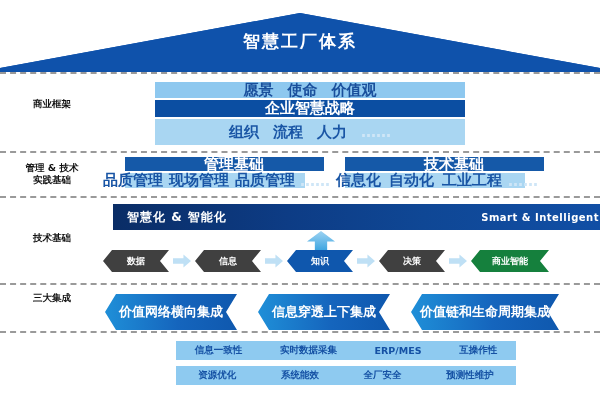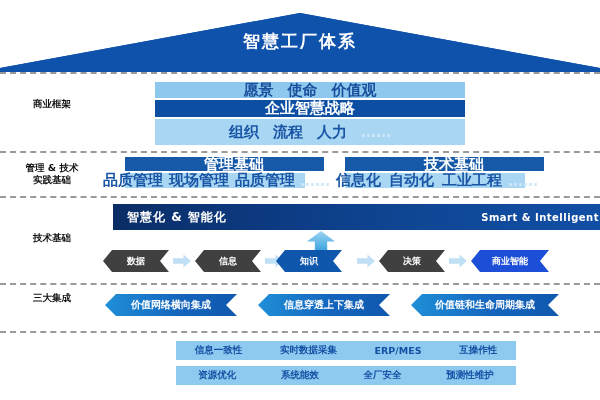--- a/index.html
+++ b/index.html
@@ -59,39 +59,39 @@
 
   
   .chev{
     position:absolute;height:22px;
     display:flex;align-items:center;justify-content:center;
     color:#ffffff;font-size:9px;font-weight:bold;white-space:nowrap;
     clip-path:polygon(0% 50%,9px 0%,100% 0%,calc(100% - 9px) 50%,100% 100%,9px 100%);
   }
   .chev-a{background:#404040;}
   .chev-knowledge{background:#0f57ad;}
-  .chev-last{background:#1d4ed8;}
+  .chev-last{background:#15803d;}
 
   .arrow-con{
     position:absolute;width:18px;height:14px;
     background:#bfe0f5;
     clip-path:polygon(0% 30%,58% 30%,58% 4%,100% 50%,58% 96%,58% 70%,0% 70%);
   }
 
   .up-arrow{
     position:absolute;width:28px;height:20px;
     background:linear-gradient(180deg,#9ed3f2 0%,#3aa4e0 100%);
     clip-path:polygon(50% 0%,100% 52%,72% 52%,72% 100%,28% 100%,28% 52%,0% 52%);
   }
 
   
   .int-chev{
-    position:absolute;height:22px;
+    position:absolute;height:36px;
     display:flex;align-items:center;justify-content:center;
-    color:#ffffff;font-size:10px;font-weight:bold;white-space:nowrap;
+    color:#ffffff;font-size:13px;font-weight:bold;white-space:nowrap;
     background:linear-gradient(90deg,#1f8fd8 0%,#1565bd 55%,#0f58ae 100%);
     clip-path:polygon(0% 50%,11px 0%,100% 0%,calc(100% - 11px) 50%,100% 100%,11px 100%);
   }
 
   
   .feat-row{
     position:absolute;background:#8ecaf0;
     display:flex;align-items:center;justify-content:space-around;
     color:#1551a4;font-size:9.5px;font-weight:bold;
   }
@@ -160,21 +160,21 @@
     <div class="smart-cn">智慧化 &amp; 智能化</div>
     <div class="smart-en">Smart &amp; Intelligent</div>
   </div>
 
   <div class="up-arrow" style="left:307px;top:231px;"></div>
 
   <div class="chev chev-a" style="left:103px;top:250px;width:66px;">数据</div>
   <div class="arrow-con" style="left:173px;top:254px;"></div>
   <div class="chev chev-a" style="left:195px;top:250px;width:66px;">信息</div>
   <div class="arrow-con" style="left:265px;top:254px;"></div>
-  <div class="chev chev-knowledge" style="left:276px;top:250px;width:66px;">知识</div>
+  <div class="chev chev-knowledge" style="left:287px;top:250px;width:66px;">知识</div>
   <div class="arrow-con" style="left:357px;top:254px;"></div>
   <div class="chev chev-a" style="left:379px;top:250px;width:66px;">决策</div>
   <div class="arrow-con" style="left:449px;top:254px;"></div>
   <div class="chev chev-last" style="left:471px;top:250px;width:78px;">商业智能</div>
 
   <div class="int-chev" style="left:105px;top:294px;width:132px;">价值网络横向集成</div>
   <div class="int-chev" style="left:258px;top:294px;width:132px;">信息穿透上下集成</div>
   <div class="int-chev" style="left:411px;top:294px;width:148px;">价值链和生命周期集成</div>
 
   <div class="feat-row" style="left:176px;top:341px;width:340px;height:19px;">

